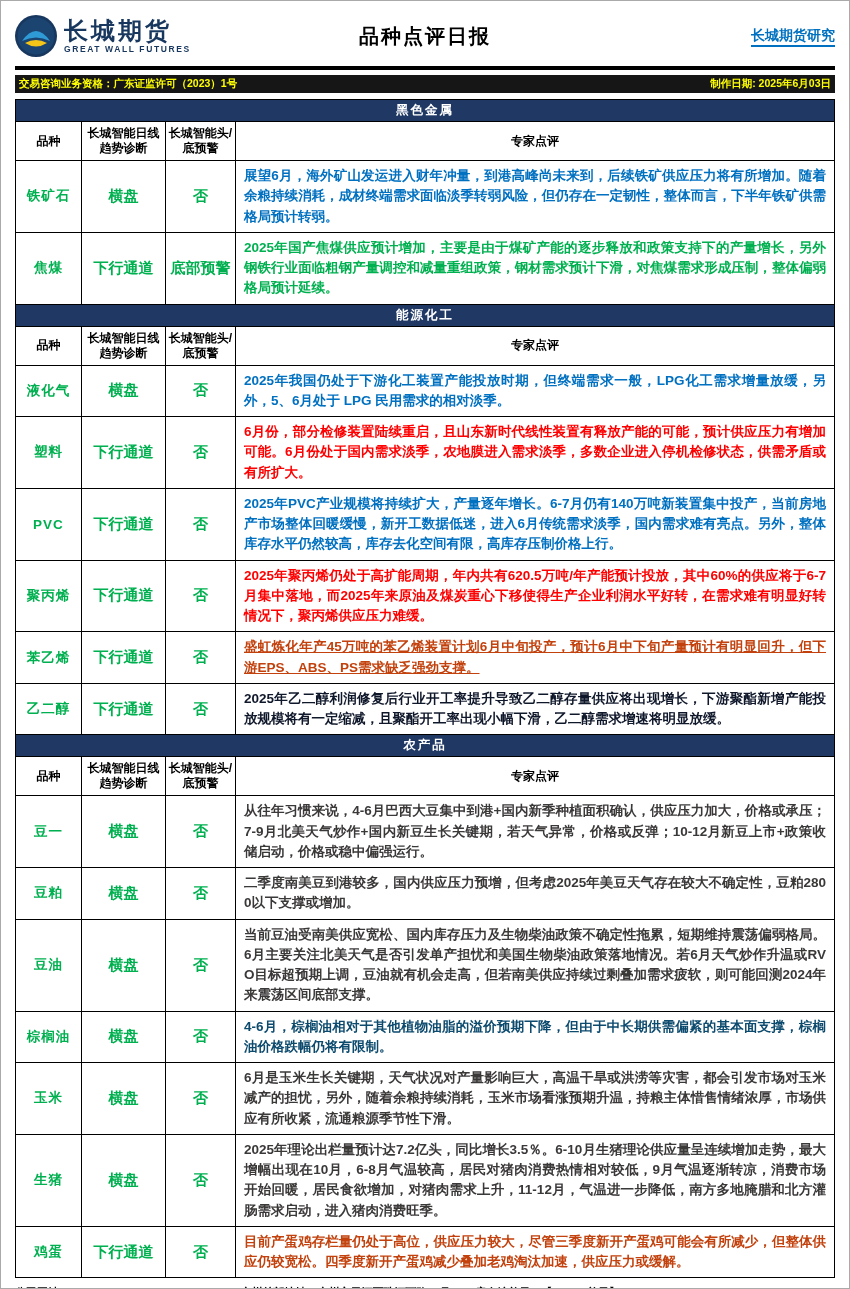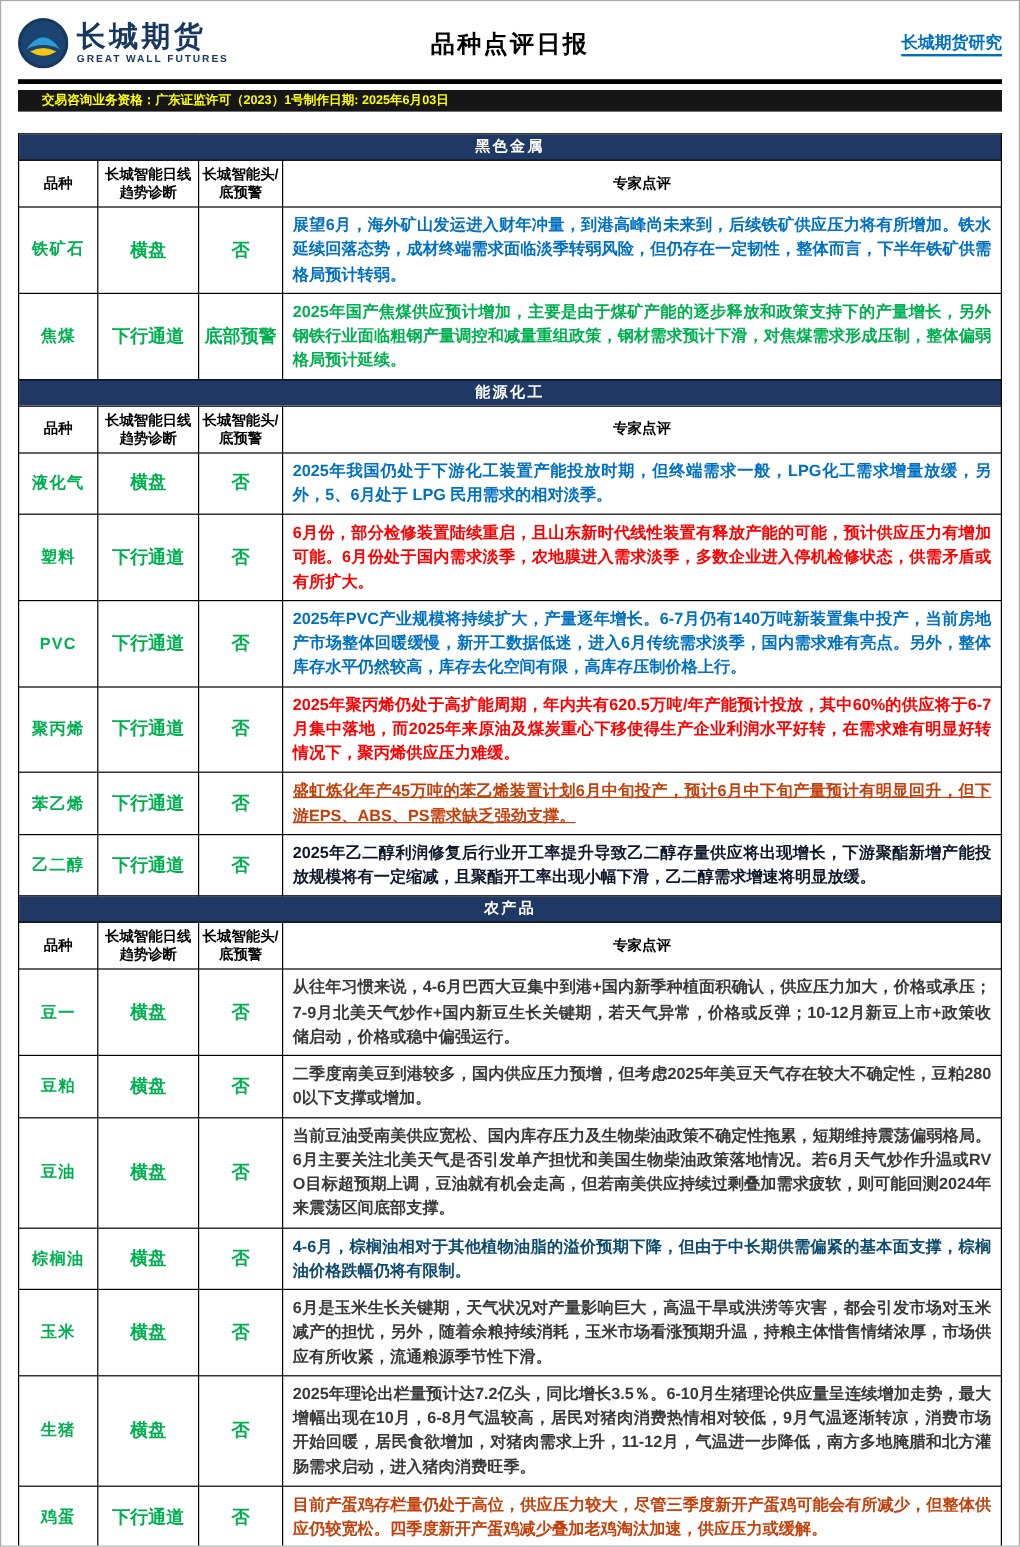--- a/index.html
+++ b/index.html
@@ -14,26 +14,26 @@
   .logo-circle { width:42px; height:42px; flex:0 0 42px; }
   .logo-text { display:flex; flex-direction:column; line-height:1.05; }
   .logo-cn { font-size:24px; font-weight:bold; color:#17375E; letter-spacing:3px; }
   .logo-en { font-size:8.5px; font-weight:bold; color:#17375E; letter-spacing:1.6px; margin-top:2px; }
   .header-title { flex:1; text-align:center; font-size:20px; font-weight:bold; color:#000; letter-spacing:2px; }
   .header-right { width:235px; text-align:right; font-size:14px; font-weight:bold; color:#0070C0; }
   .header-right span { border-bottom:2px solid #0070C0; padding-bottom:2px; }
   .header-rule { height:4px; background:#000; margin-top:3px; }
 
   
-  .subbar { display:flex; justify-content:flex-start; align-items:center;
+  .subbar { display:flex; justify-content:space-between; align-items:center;
             background:#161616; color:#FFFF00; font-weight:bold; font-size:10.5px;
-            padding:2px 20px; margin-top:5px; }
-
-  
-  table { width:100%; border-collapse:collapse; table-layout:fixed; margin-top:18px; }
+            padding:2px 4px; margin-top:5px; }
+
+  
+  table { width:100%; border-collapse:collapse; table-layout:fixed; margin-top:6px; }
   td,th { border:1px solid #000; vertical-align:middle; }
   .section-cell { background:#1F3864; color:#fff; font-weight:bold; text-align:center;
                   font-size:12.5px; padding:2px 0; letter-spacing:2px; }
   th { font-size:12px; font-weight:bold; color:#000; text-align:center; padding:4px 2px; line-height:1.25; background:#fff; }
   .variety-cell { color:#00B050; font-weight:bold; text-align:center; font-size:13.5px; letter-spacing:1px; }
   .trend-cell, .warning-cell { color:#00B050; font-weight:bold; text-align:center; font-size:15px; }
   .comment-cell { font-size:13.5px; font-weight:bold; line-height:1.5; padding:5px 8px;
                   text-align:justify; word-break:break-all; }
 
   
@@ -85,21 +85,21 @@
         <tr>
           <th>品种</th>
           <th>长城智能日线趋势诊断</th>
           <th>长城智能头/底预警</th>
           <th>专家点评</th>
         </tr>
         <tr>
           <td class="variety-cell">铁矿石</td>
           <td class="trend-cell">横盘</td>
           <td class="warning-cell">否</td>
-          <td class="comment-cell" style="color: rgb(0, 112, 192);">展望6月，海外矿山发运进入财年冲量，到港高峰尚未来到，后续铁矿供应压力将有所增加。铁水延续回落态势，成材终端需求面临淡季转弱风险，但仍存在一定韧性，整体而言，下半年铁矿供需格局预计转弱。</td>
+          <td class="comment-cell" style="color: rgb(0, 112, 192);">展望6月，海外矿山发运进入财年冲量，到港高峰尚未来到，后续铁矿供应压力将有所增加。随着余粮持续消耗，成材终端需求面临淡季转弱风险，但仍存在一定韧性，整体而言，下半年铁矿供需格局预计转弱。</td>
         </tr>
         <tr>
           <td class="variety-cell">焦煤</td>
           <td class="trend-cell">下行通道</td>
           <td class="warning-cell">底部预警</td>
           <td class="comment-cell" style="color: rgb(0, 176, 80);">2025年国产焦煤供应预计增加，主要是由于煤矿产能的逐步释放和政策支持下的产量增长，另外钢铁行业面临粗钢产量调控和减量重组政策，钢材需求预计下滑，对焦煤需求形成压制，整体偏弱格局预计延续。</td>
         </tr>
         <tr>
           <td colspan="4" class="section-cell">能源化工</td>
         </tr>

